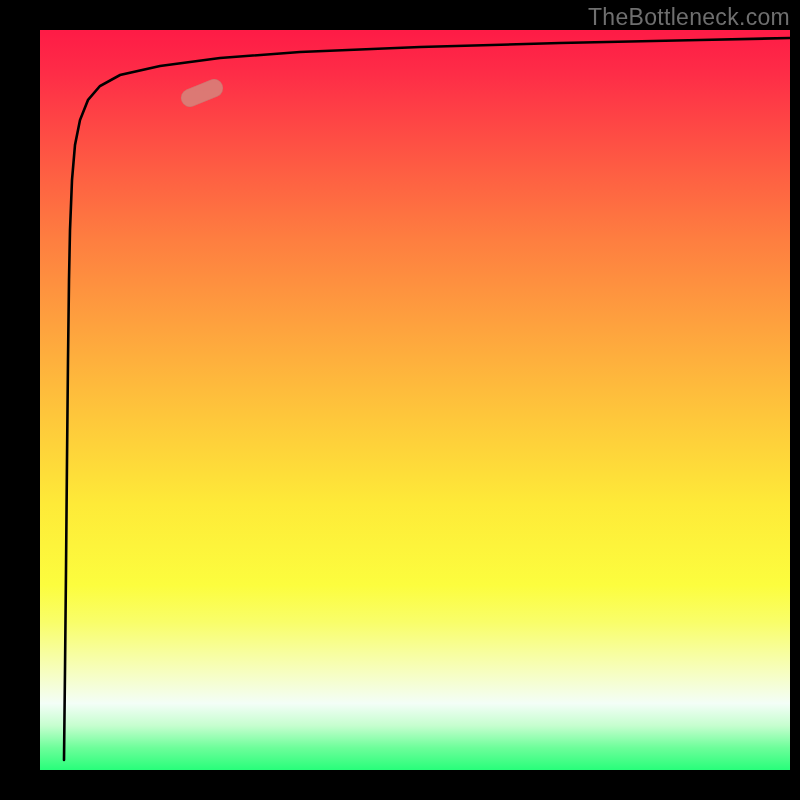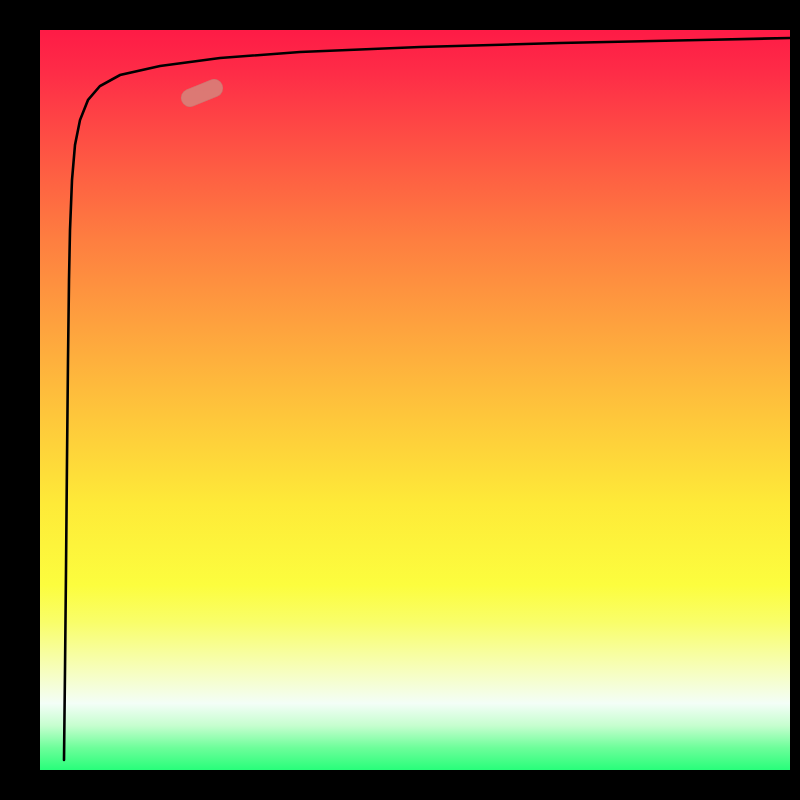--- a/index.html
+++ b/index.html
@@ -66,20 +66,21 @@
     background: rgba(210,140,130,0.78);
     border-radius: 9px;
     transform: translate(-50%, -50%) rotate(-22deg);
     box-shadow: 0 0 0 0.5px rgba(170,110,100,0.4) inset;
   }
 </style>
 </head>
 <body>
 
 <div class="stage">
+  <div class="watermark">TheBottleneck.com</div>
 
   <div class="plot-area">
     <svg class="curve" viewBox="0 0 750 740" preserveAspectRatio="none">
       <path id="curve-path" fill="none" stroke="#000" stroke-width="2.6" stroke-linecap="round" d="M24 730 L25 640 L26 540 L27 430 L28 330 L29 250 L30 200 L32 150 L35 115 L40 90 L48 70 L60 56 L80 45 L120 36 L180 28 L260 22 L380 17 L520 13 L660 10 L750 8"></path>
     </svg>
     <div id="marker" class="marker" style="left: 162px; top: 63px; transform: translate(-50%, -50%) rotate(-22deg);"></div>
   </div>
 </div>
 
 </body></html>

